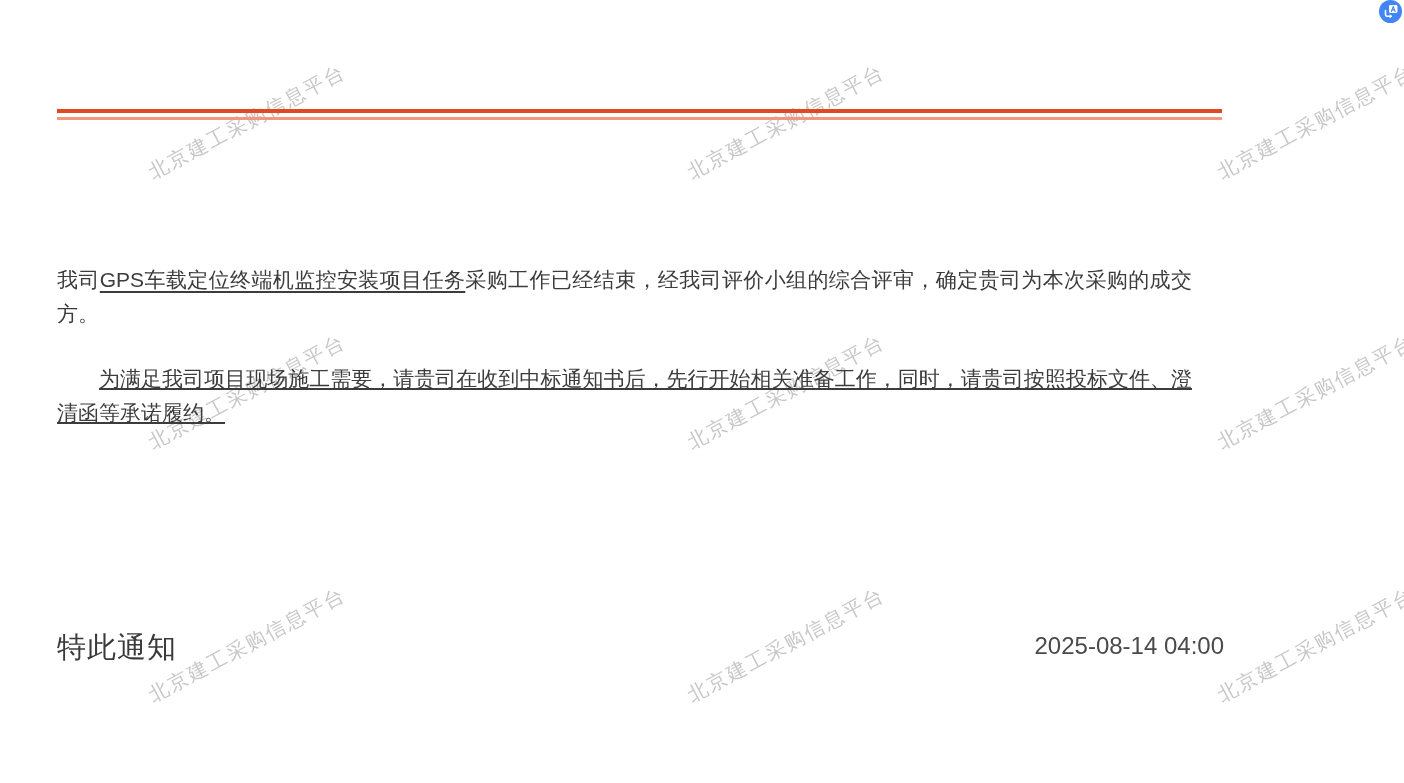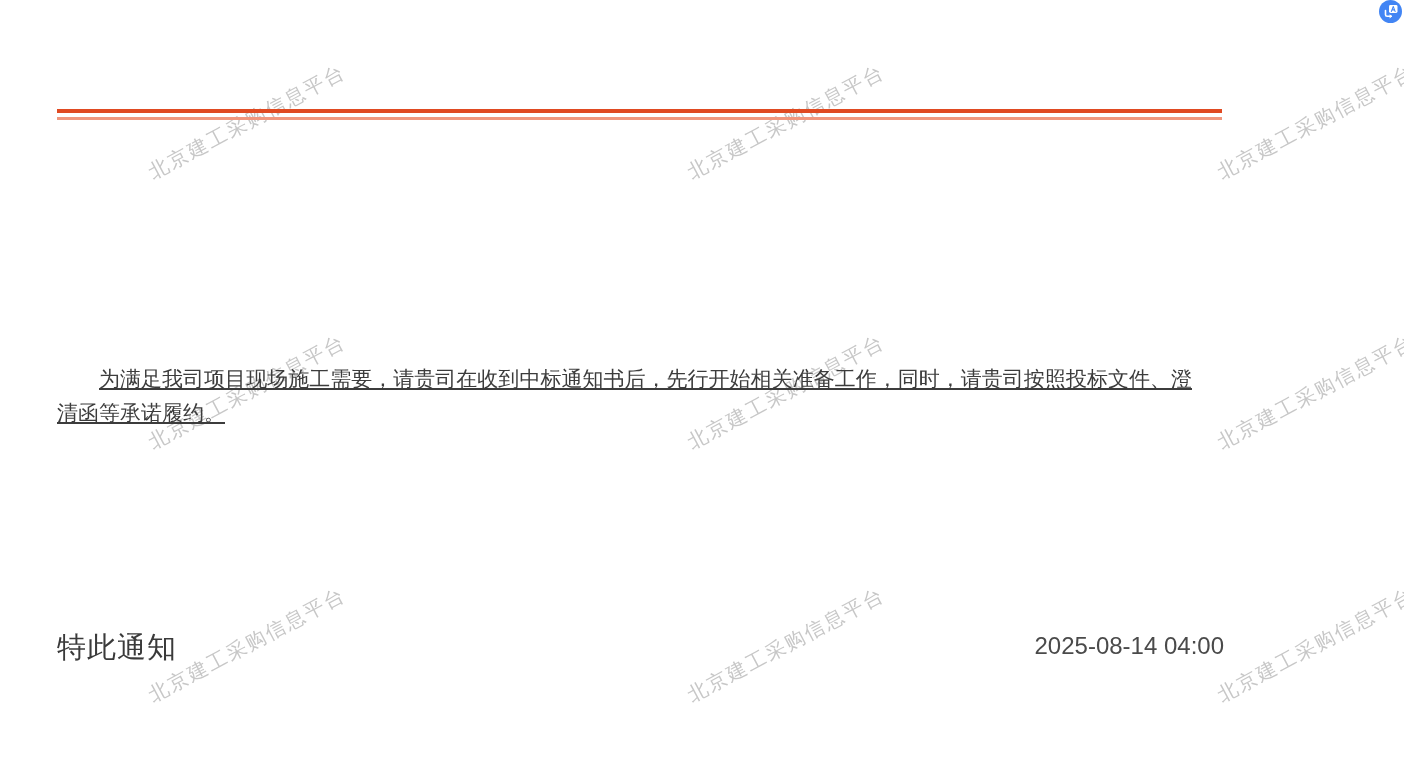--- a/index.html
+++ b/index.html
@@ -136,20 +136,21 @@
   <div class="content">
 
 
     <div class="divider">
       <div class="line-thick"></div>
       <div class="line-gap"></div>
       <div class="line-thin"></div>
     </div>
 
 
+    <p class="para para1"><span>我司</span><span class="underlined">GPS车载定位终端机监控安装项目任务</span><span>采购工作已经结束，经我司评价小组的综合评审，确定贵司为本次采购的成交方。</span></p>
 
     <p class="para para2">为满足我司项目现场施工需要，请贵司在收到中标通知书后，先行开始相关准备工作，同时，请贵司按照投标文件、澄清函等承诺履约。</p>
 
     <div class="closing">特此通知</div>
 
     <div class="doc-datetime">2025-08-14 04:00</div>
 
   </div>
 
   <button class="translate-btn" title="">

